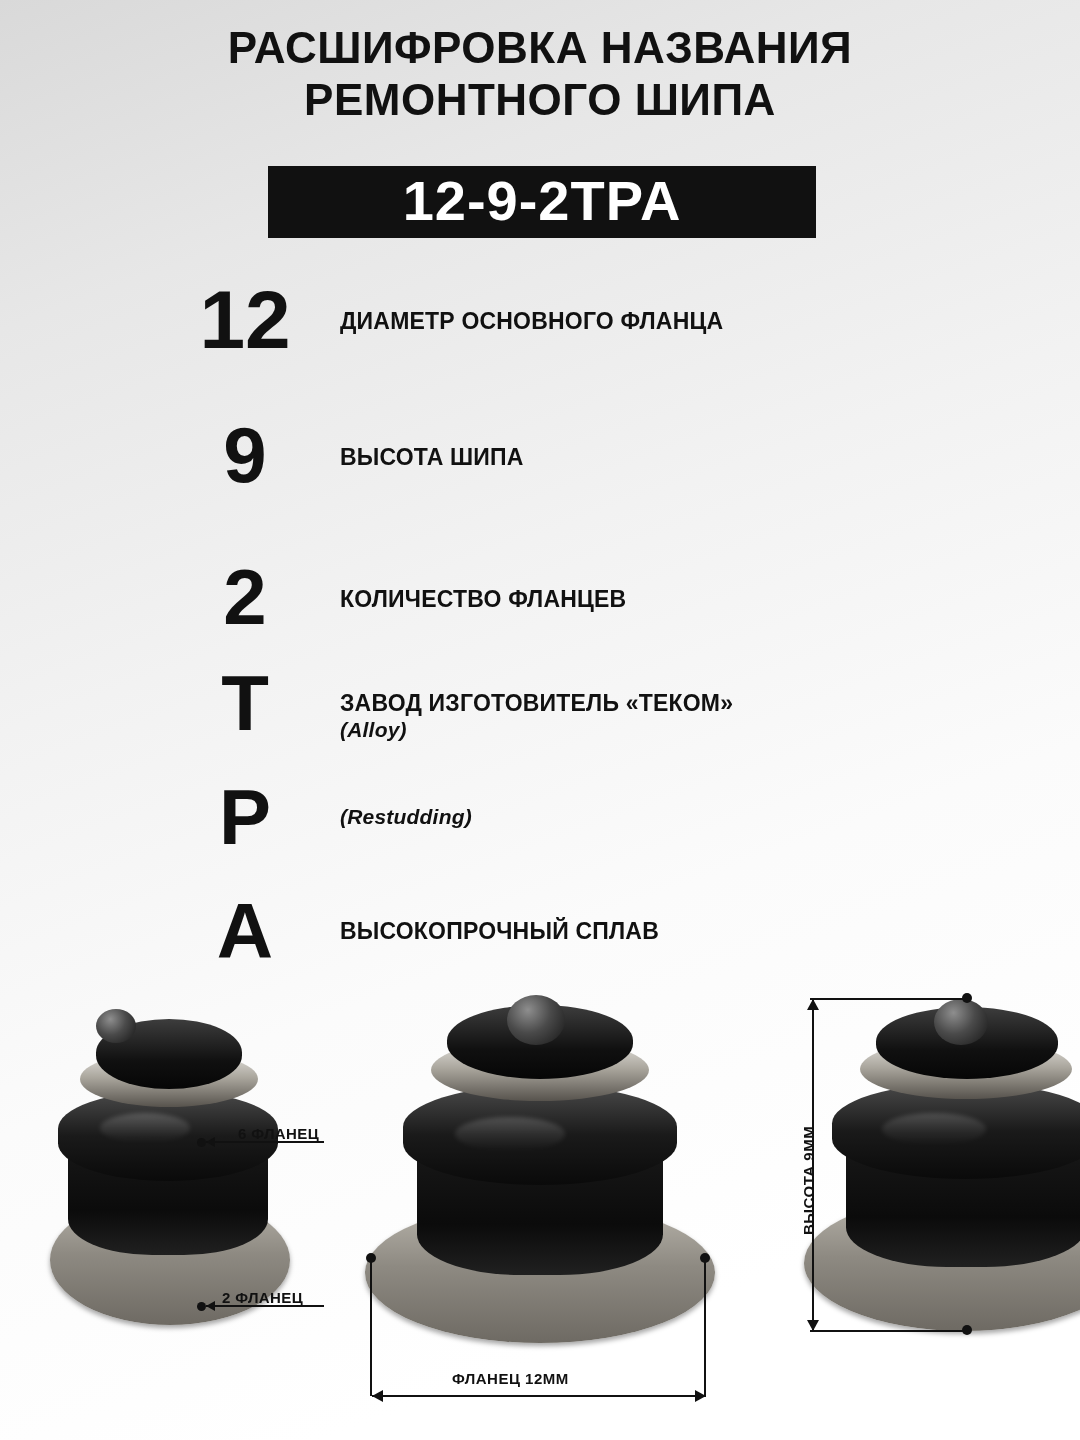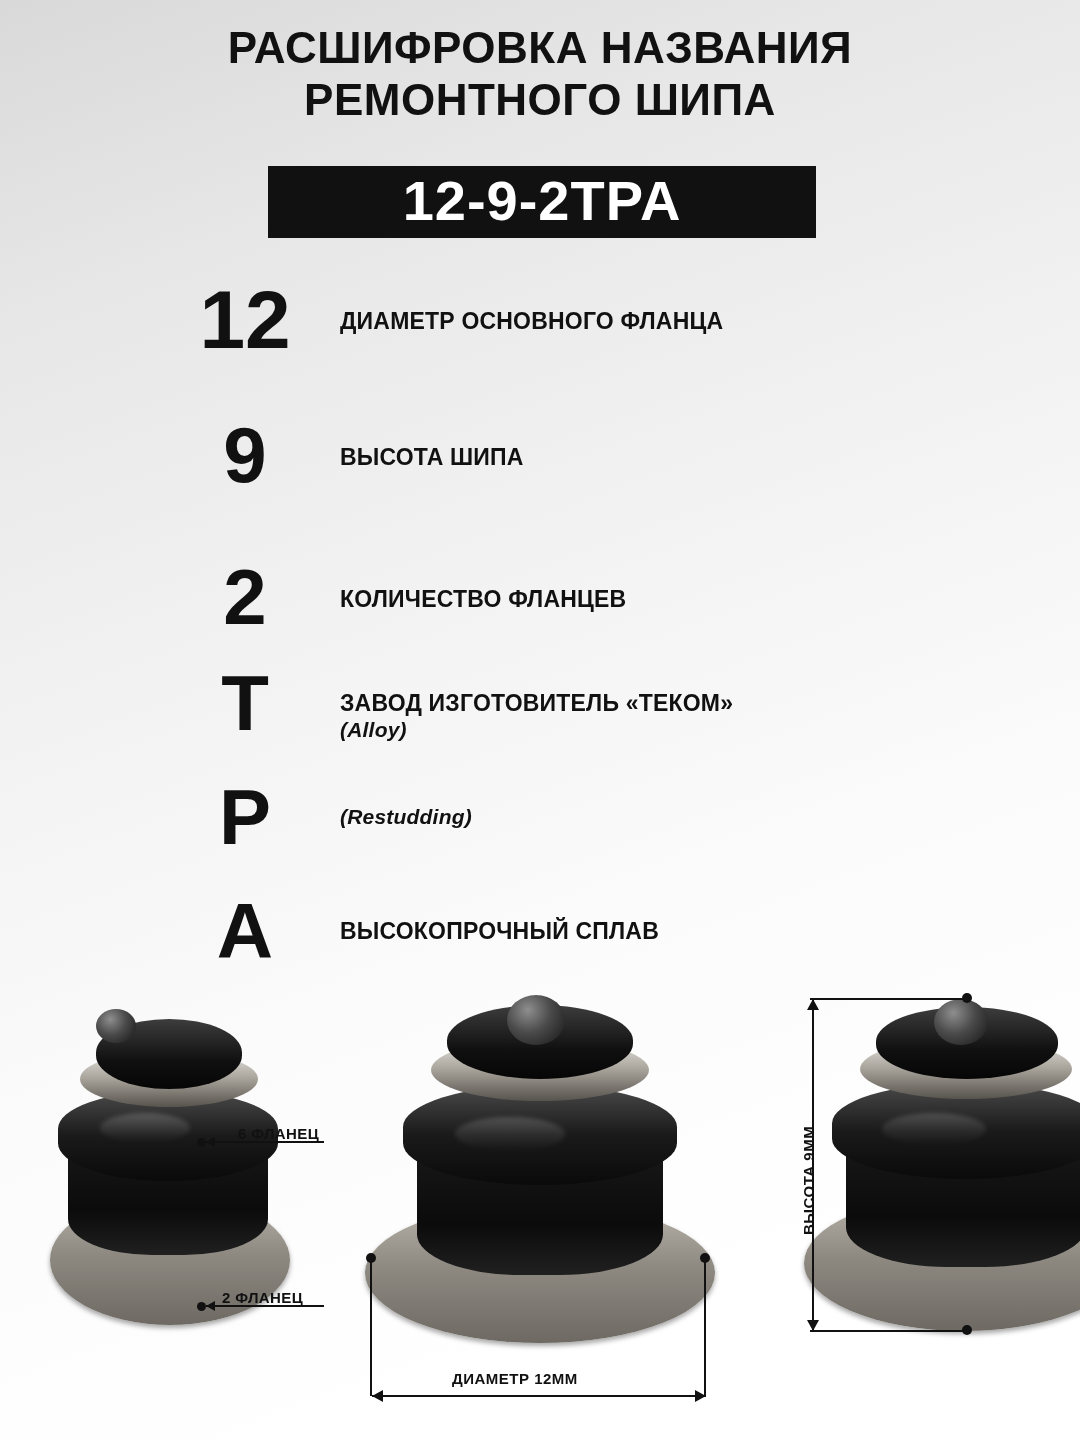--- a/index.html
+++ b/index.html
@@ -347,21 +347,21 @@
     <div class="callout" style="left:222px; top:304px;">2 ФЛАНЕЦ</div>
 
     <div class="dot" style="left:366px; top:268px;"></div>
     <div class="dot" style="left:700px; top:268px;"></div>
     <div class="tick" style="left:370px; top:273px; width:2px; height:138px;"></div>
     <div class="tick" style="left:704px; top:273px; width:2px; height:138px;"></div>
     <div class="dim-h" style="left:372px; top:410px; width:334px;">
       <span class="arrL"></span>
       <span class="arrR"></span>
     </div>
-    <div class="dim-label" style="left:452px; top:385px;">ДИАМЕТР 12ММ</div>
+    <div class="dim-label" style="left:452px; top:385px;">ФЛАНЕЦ 12ММ</div>
 
     <div class="dot" style="left:962px; top:8px;"></div>
     <div class="dot" style="left:962px; top:340px;"></div>
     <div class="tick" style="left:810px; top:13px; width:158px; height:2px;"></div>
     <div class="tick" style="left:810px; top:345px; width:158px; height:2px;"></div>
     <div class="dim-v" style="left:812px; top:14px; height:332px;">
       <span class="arrT"></span>
       <span class="arrB"></span>
     </div>
     <div class="dim-label vert" style="left:800px; top:250px;">ВЫСОТА 9ММ</div>

